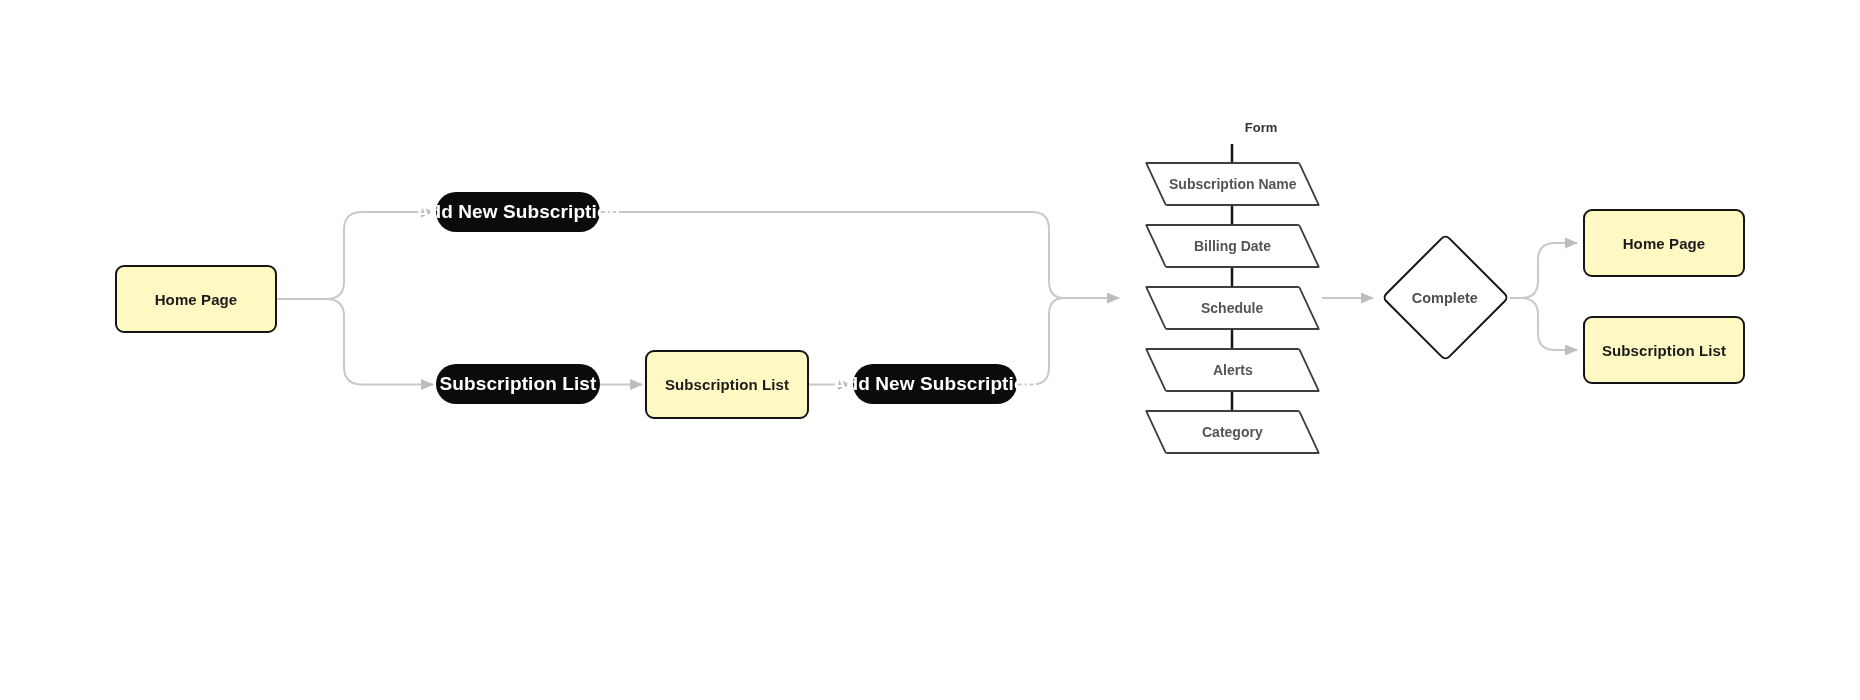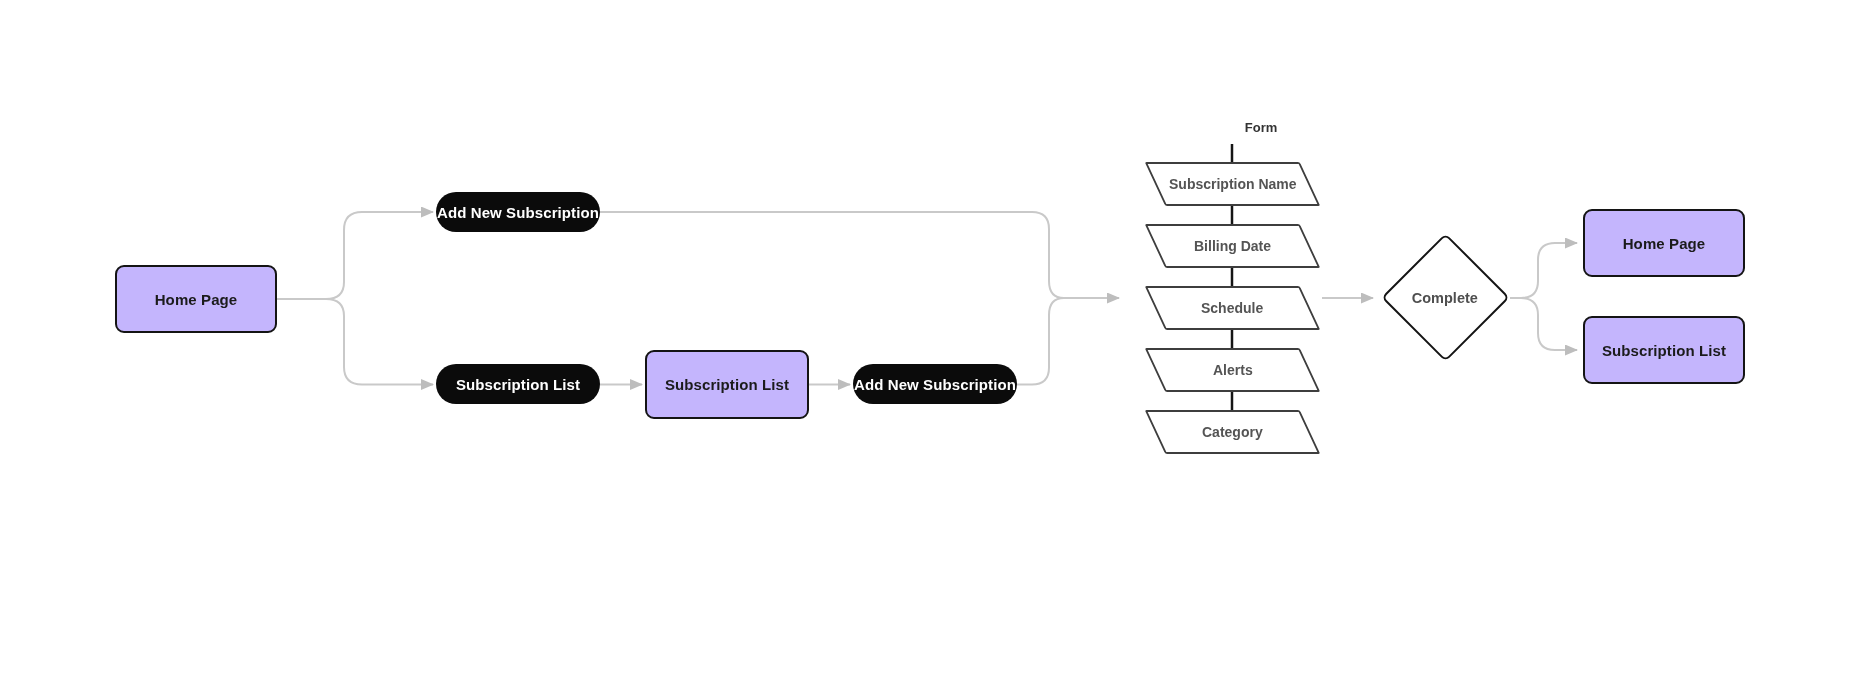--- a/index.html
+++ b/index.html
@@ -11,32 +11,32 @@
     font-family:"Liberation Sans","DejaVu Sans",sans-serif;
     -webkit-font-smoothing:antialiased;
   }
   svg.wires{position:absolute;left:0;top:0;width:1860px;height:700px;}
   .wire{stroke:#c9c9c9;stroke-width:2;fill:none;}
   .step-link{stroke:#151515;stroke-width:2.5;fill:none;}
 
   .node{position:absolute;display:flex;align-items:center;justify-content:center;box-sizing:border-box;}
 
   .screen-box{
-    background:#c4b5fd;
+    background:#fef9c3;
     border:2.5px solid #141414;
     border-radius:9px;
     color:#1b1b1b;
     font-size:15px;font-weight:700;
     letter-spacing:.1px;
   }
   .pill{
     background:#0b0b0b;
     border-radius:20px;
     color:#ffffff;
-    font-size:15px;font-weight:600;
+    font-size:19px;font-weight:600;
     letter-spacing:.1px;
     white-space:nowrap;
   }
   .para{
     position:absolute;
     width:155px;height:44px;
     box-sizing:border-box;
     background:#ffffff;
     border:2px solid #3e3e3e;
     border-radius:2px;

